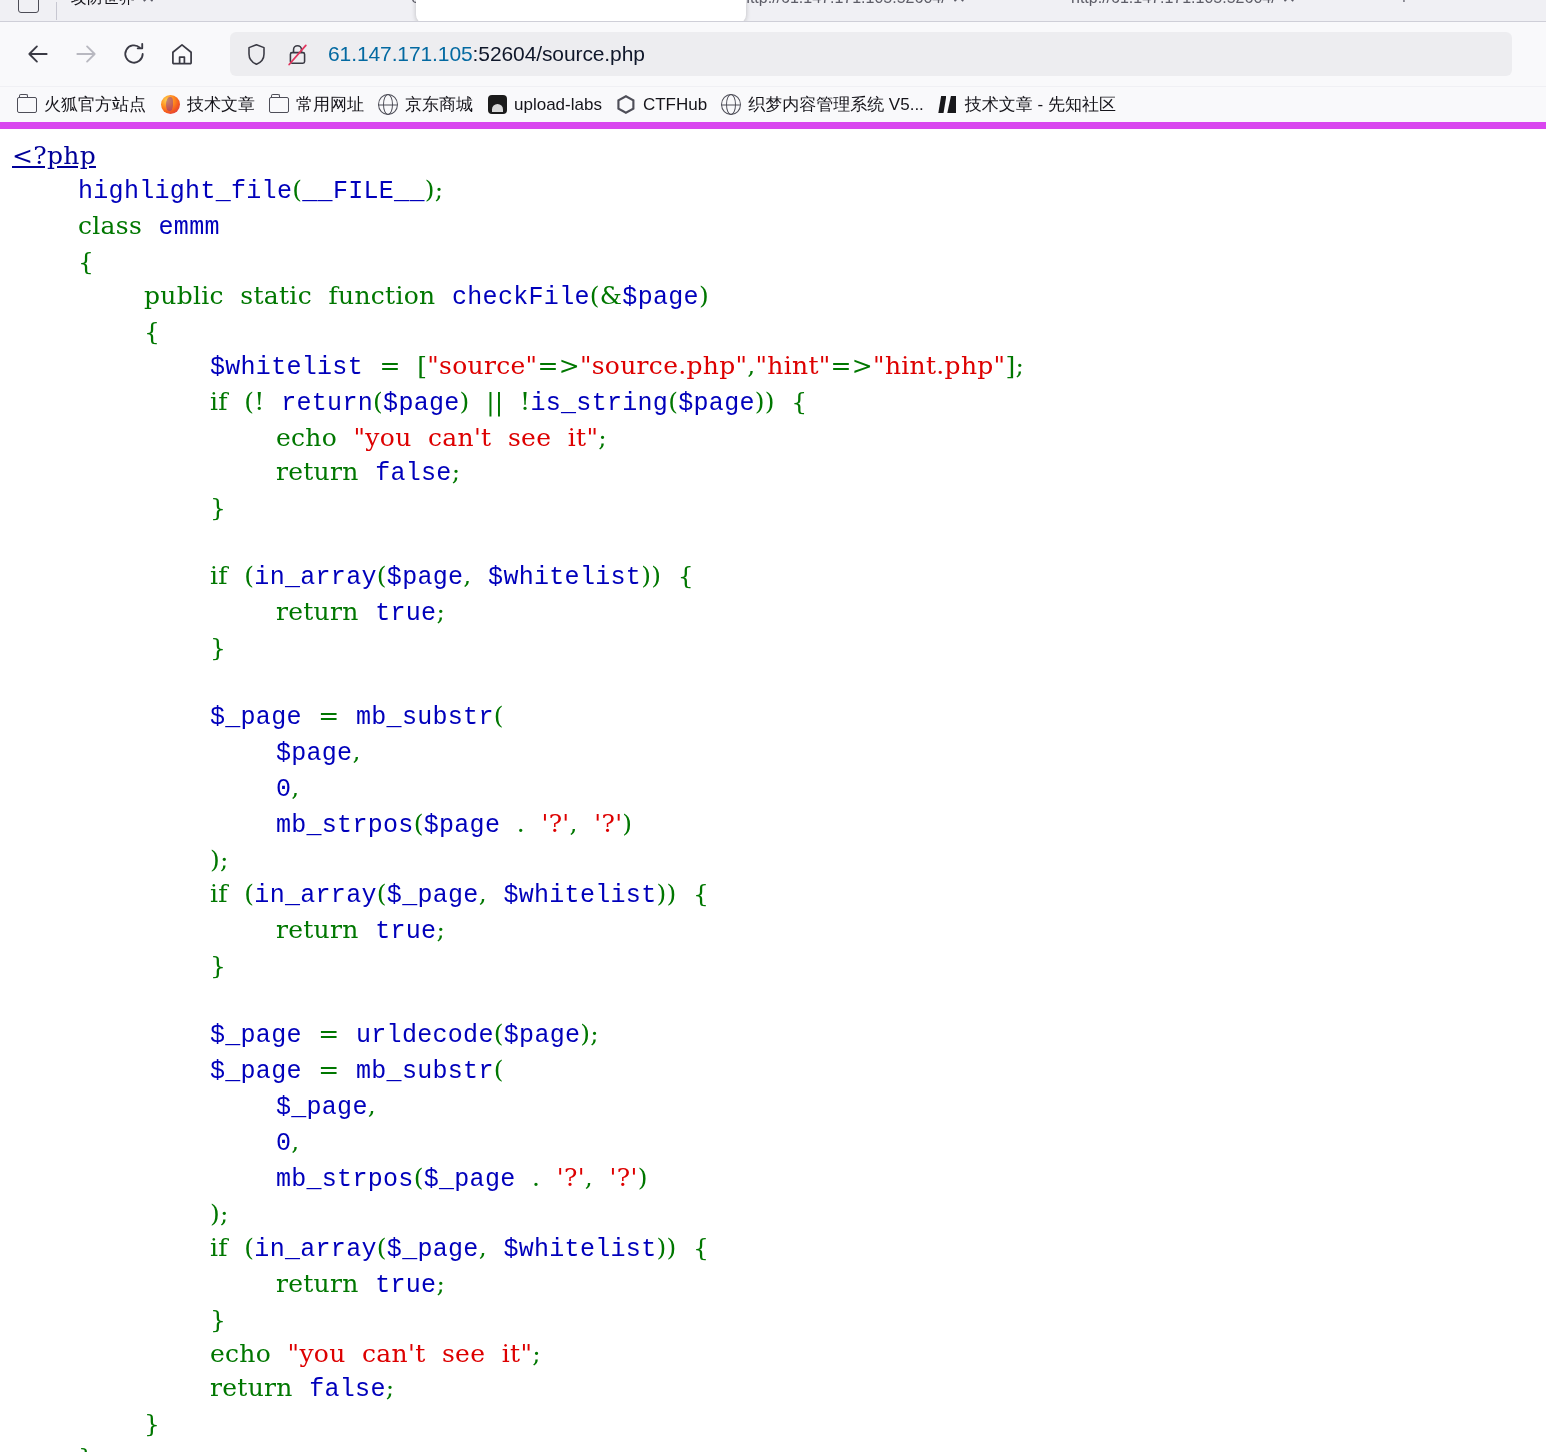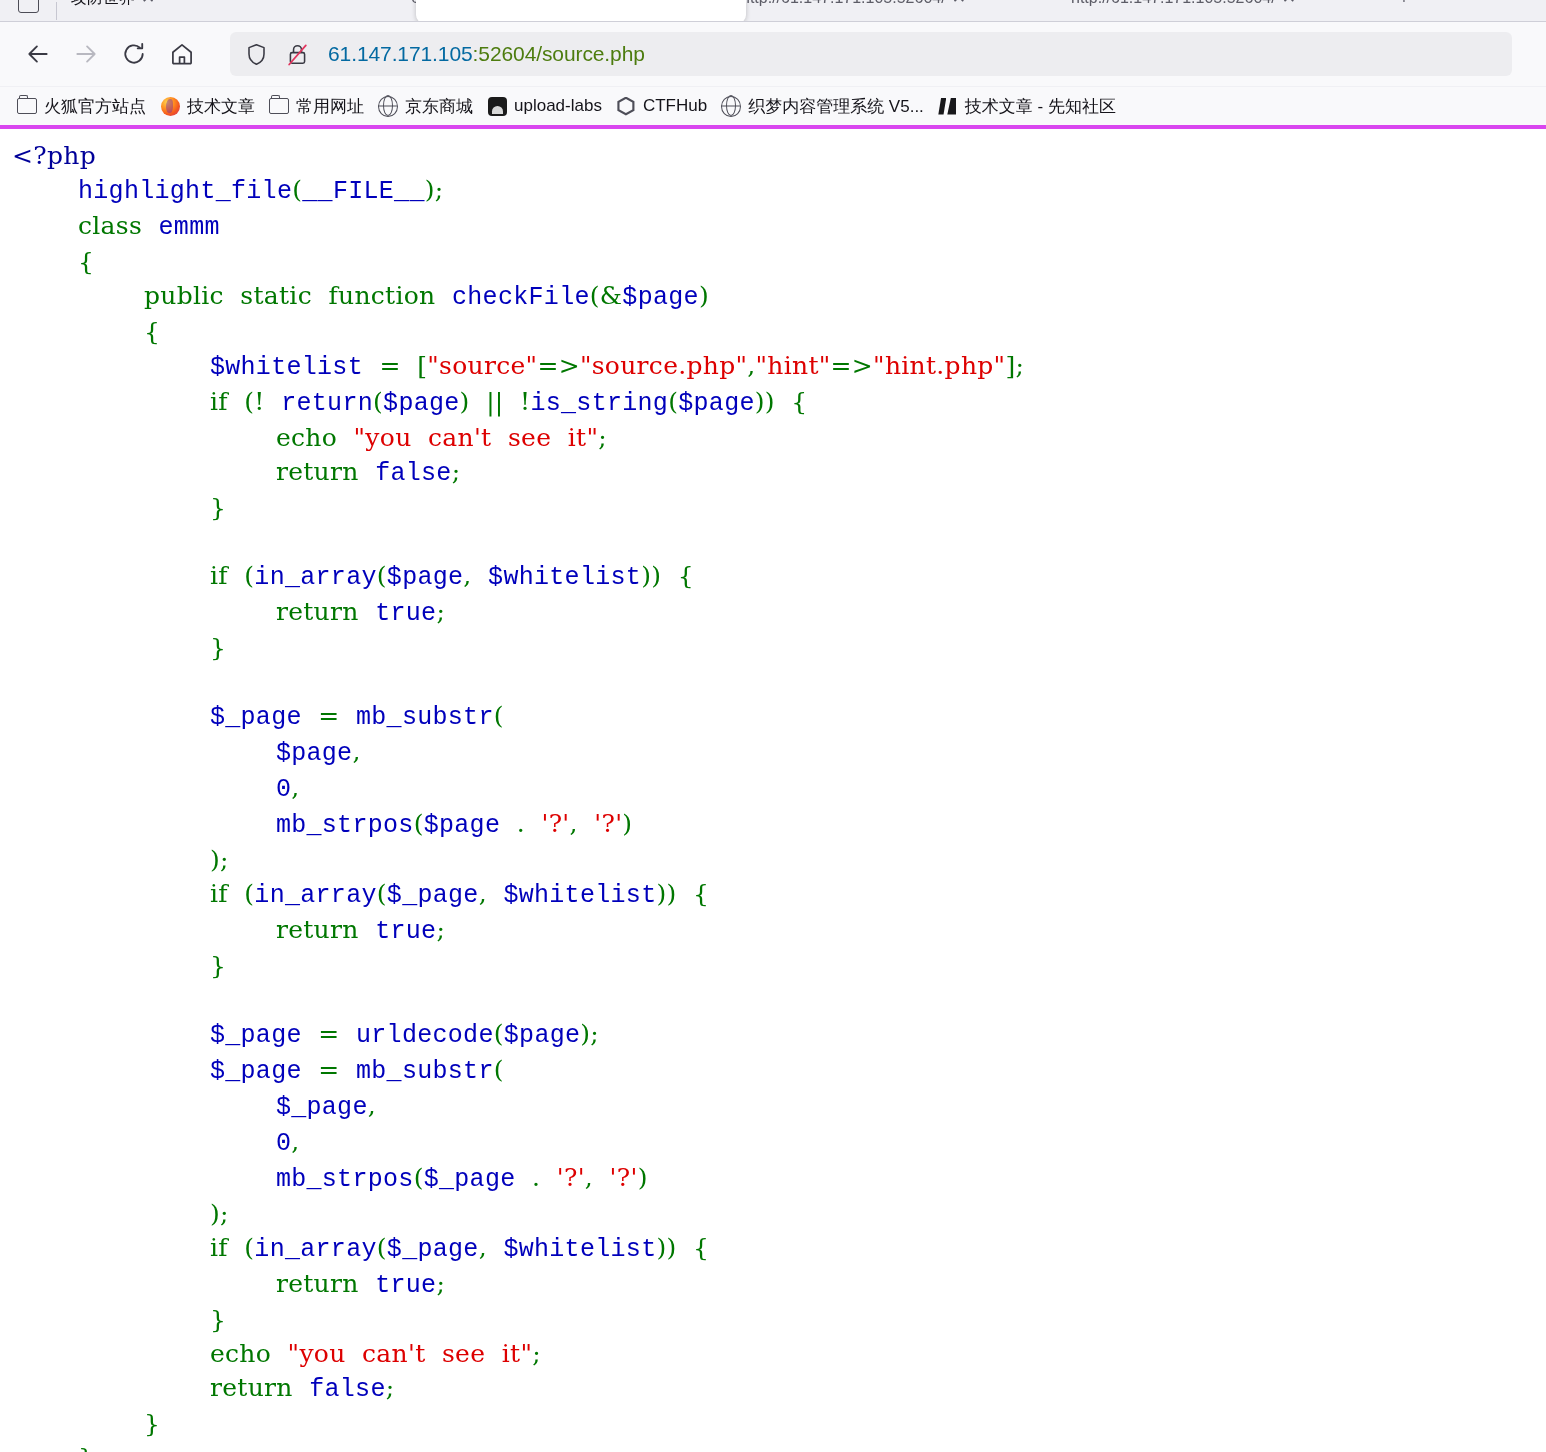--- a/index.html
+++ b/index.html
@@ -142,27 +142,27 @@
   }
   .urlbar .shield { margin-right: 16px; display:flex; }
   .urlbar .lock   { margin-right: 18px; display:flex; }
   .urltext {
     font-size: 21px;
     white-space: nowrap;
     overflow: hidden;
     letter-spacing: -0.1px;
   }
   .url-host { color: #0369a1; }
-  .url-rest { color: #4d7c0f; }
+  .url-rest { color: #0f172a; }
 
   
   .bookmarks {
     height: 42px;
     background: #f9f9fb;
-    border-bottom: 4px solid #d946ef;
+    border-bottom: 7px solid #d946ef;
     display: flex;
     align-items: center;
     padding: 0 10px;
     box-sizing: border-box;
     position: relative;
     z-index: 4;
   }
   .bm {
     display: flex;
     align-items: center;
@@ -279,21 +279,21 @@
     font-family: "DejaVu Serif", "Liberation Serif", serif;
     font-size: 25px;
     line-height: 34px;
     white-space: pre;
     margin: 0;
     letter-spacing: 0.3px;
   }
   .kw   { color: #007700; }   
   .def  { color: #0000BB; font-family: Liberation Mono, monospace; }   
   .str  { color: #DD0000; }   
-  .tag  { color: #000099; }   
+  .tag  { color: #000099; text-decoration: underline; }   
 </style>
 </head>
 <body>
 
 <div class="tabstrip">
   <div class="tab-list-btn">
     <div class="tab-list-glyph"></div>
   </div>
   <div class="tabstrip-sep"></div>
 

